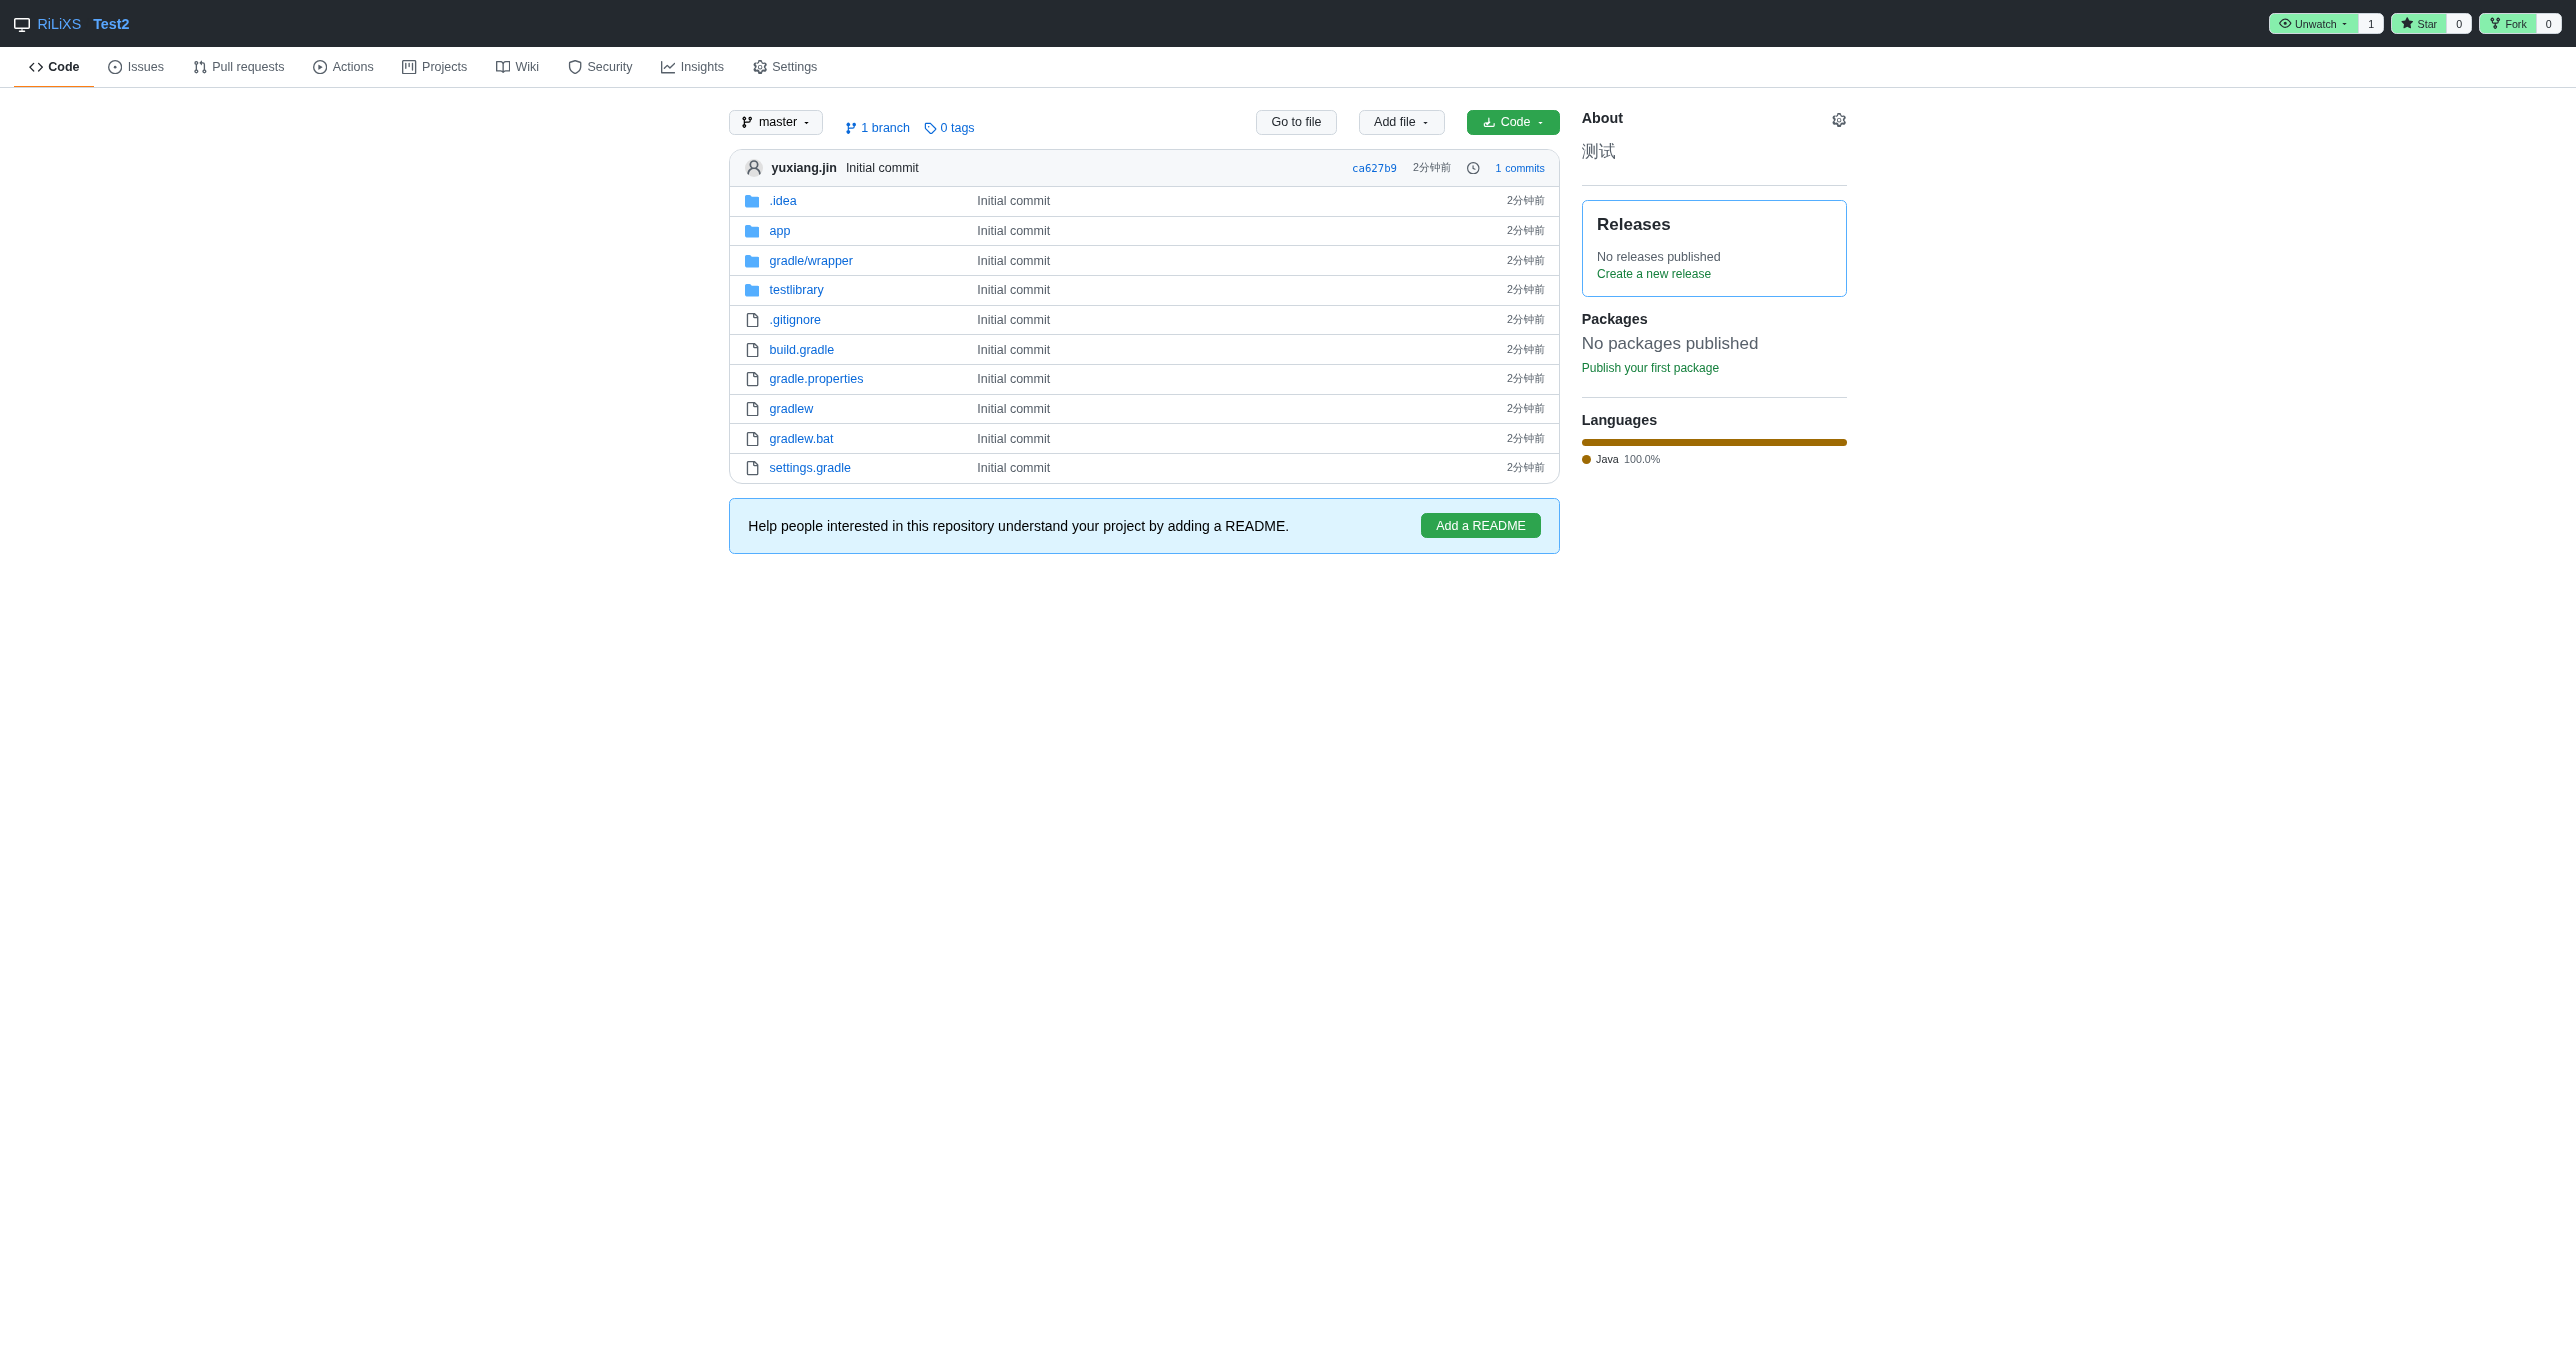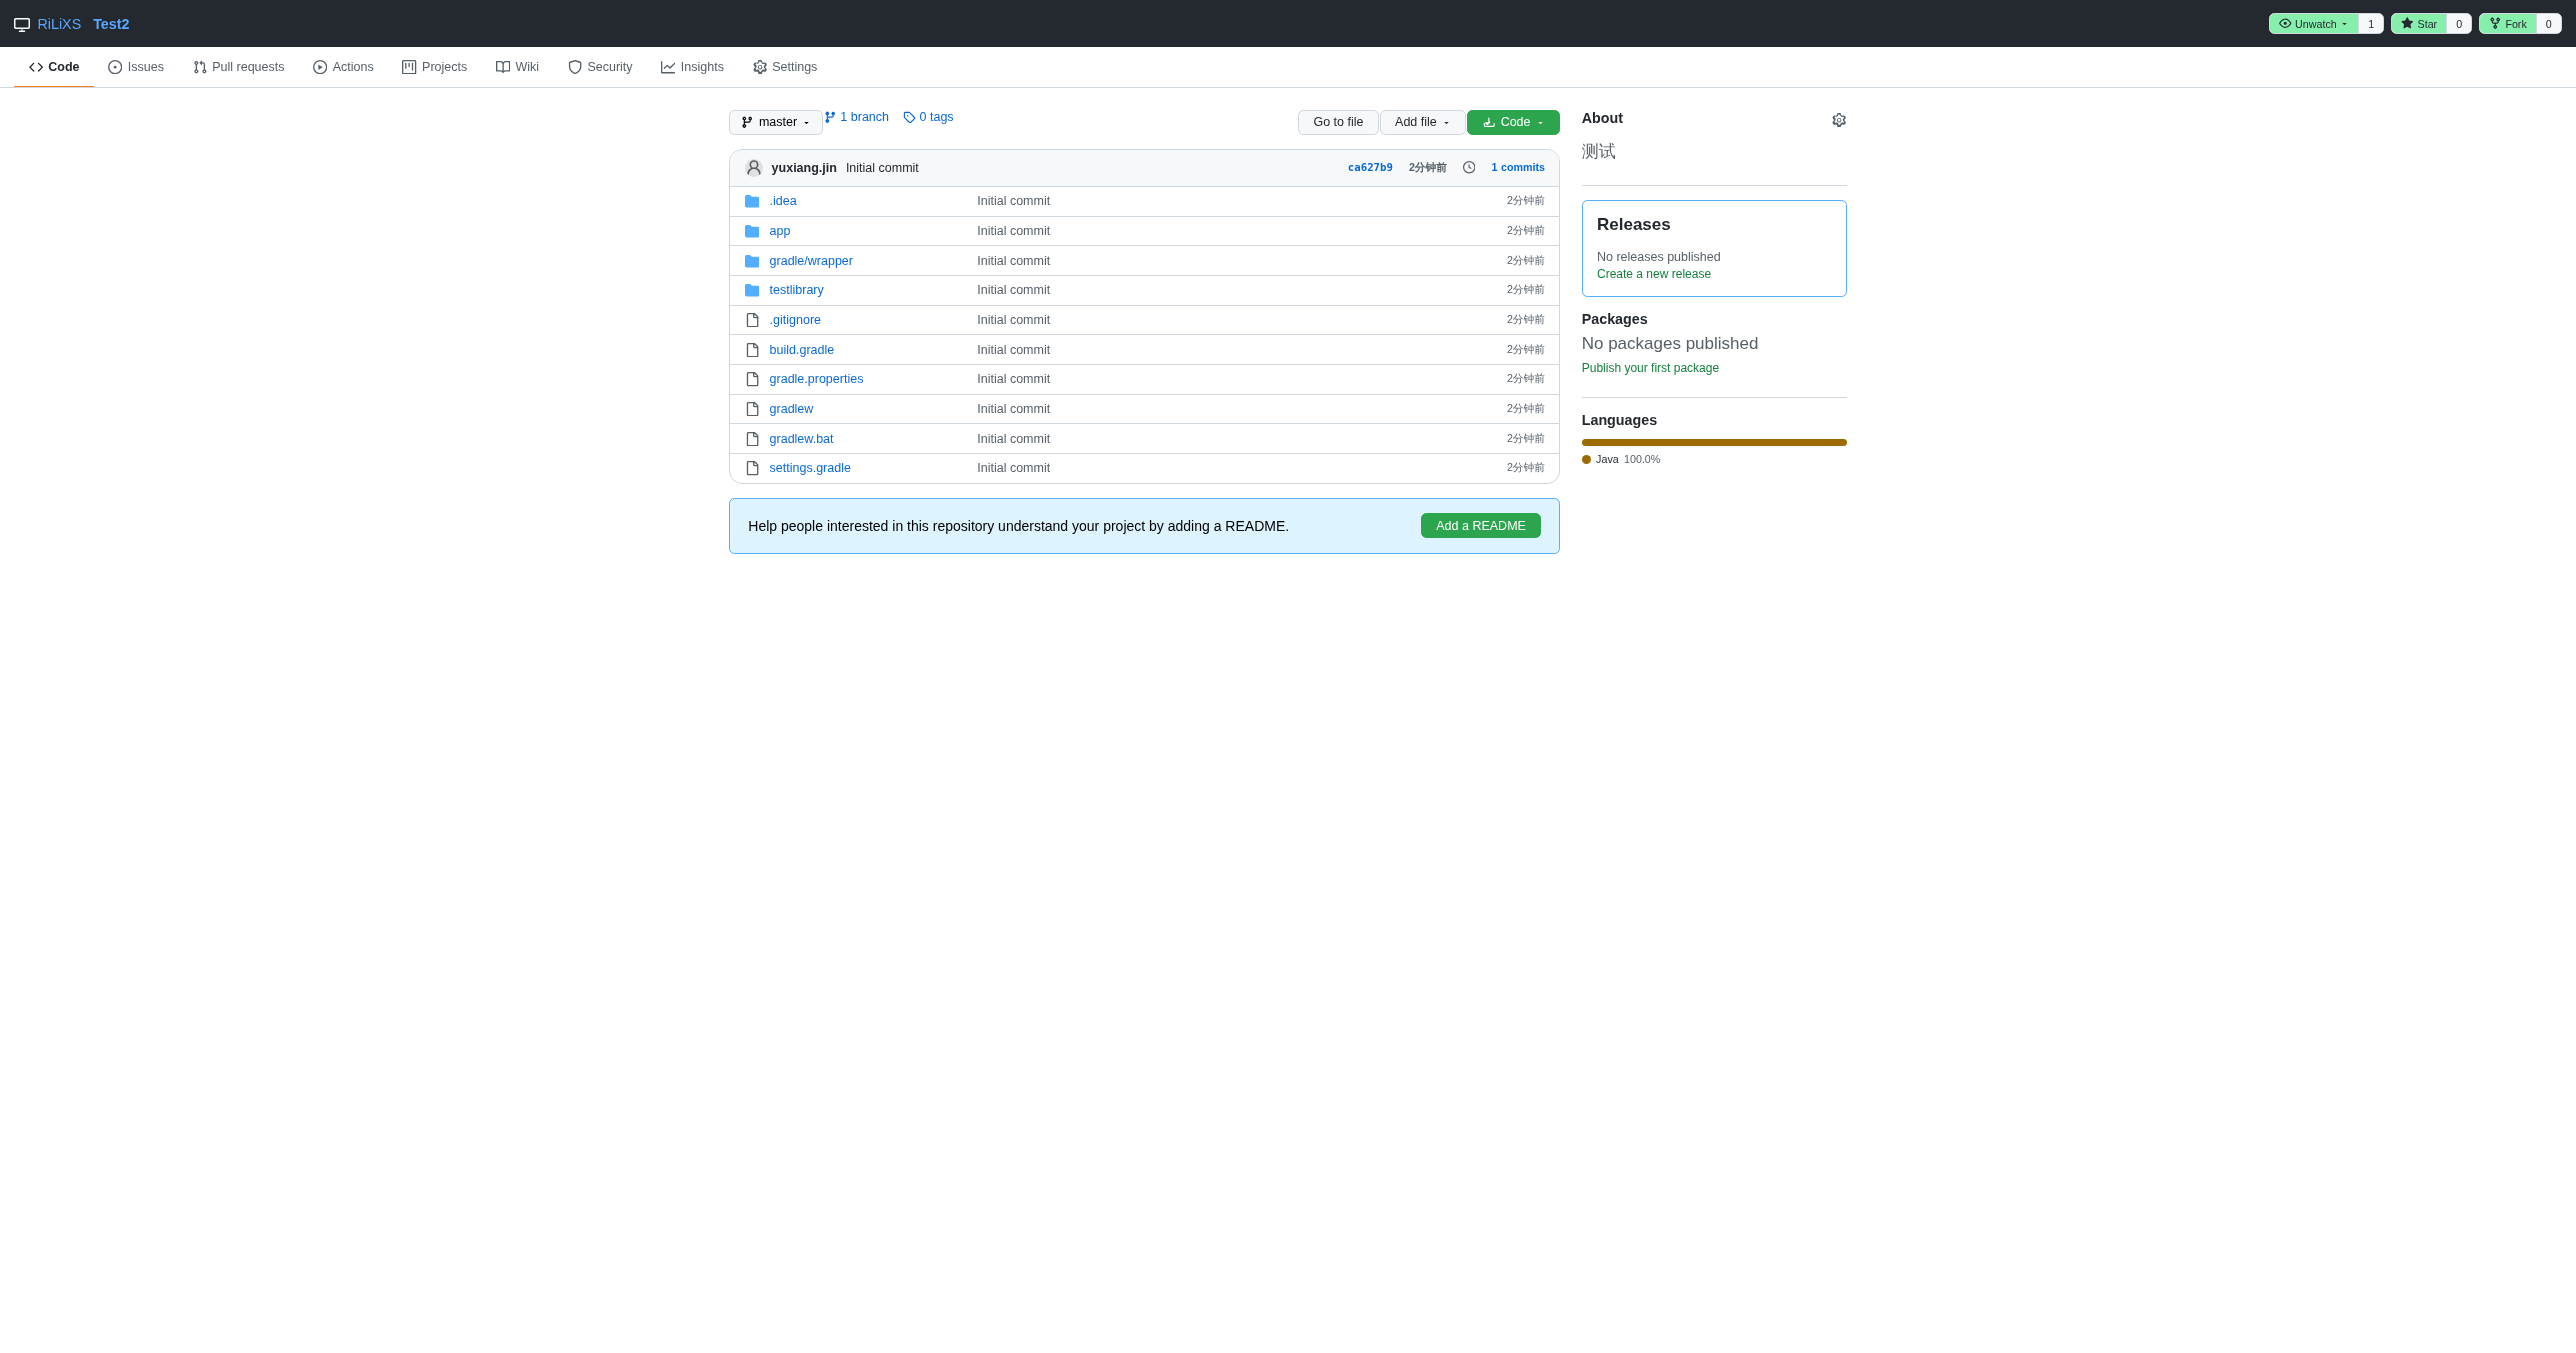--- a/index.html
+++ b/index.html
@@ -24,39 +24,39 @@
     .nav-tabs { border-bottom: 0.9px solid #d0d7de; padding: 0 14.3px; display: flex; gap: 0; background: #fff; }
     .nav-tab { padding: 12.5px 14.3px; font-size: 12.5px; color: #57606a; cursor: pointer; display: flex; align-items: center; gap: 5.4px; border-bottom: 1.8px solid transparent; text-decoration: none; }
     .nav-tab.active { color: #24292f; font-weight: 600; border-bottom: 1.8px solid #fd7e14; }
 
     
     .main-content { max-width: 1146px; margin: 0 auto; padding: 21.5px 14.3px; display: flex; gap: 21.5px; }
     .repo-main { flex: 1; min-width: 0; }
     .repo-sidebar { width: 265px; flex-shrink: 0; }
 
     
-    .repo-toolbar { display: flex; align-items: flex-start; gap: 1px; margin-bottom: 14.3px; }
+    .repo-toolbar { display: flex; align-items: flex-end; gap: 22px; margin-bottom: 14.3px; }
     .branch-btn { display: flex; align-items: center; gap: 5.4px; padding: 4.5px 10.7px; border: 0.9px solid #d0d7de; border-radius: 5.4px; background: #f6f8fa; cursor: pointer; font-size: 12.5px; font-weight: 500; }
     .branch-meta { display: flex; gap: 14.3px; margin-right: auto; }
     .branch-meta a { color: #0969da; text-decoration: none; font-size: 12.5px; display: flex; align-items: center; gap: 3.6px; }
     .goto-file-btn, .add-file-btn, .code-btn {
       padding: 4.5px 14.3px; border-radius: 5.4px; cursor: pointer; font-size: 12.5px; font-weight: 500;
       display: flex; align-items: center; gap: 5.4px;
     }
     .goto-file-btn { border: 0.9px solid #d0d7de; background: #f6f8fa; color: #24292f; }
     .add-file-btn { border: 0.9px solid #d0d7de; background: #f6f8fa; color: #24292f; }
     .code-btn { border: 0.9px solid #2da44e; background: #2da44e; color: #fff; }
 
     
     .file-table { border: 0.9px solid #d0d7de; border-radius: 13px; overflow: hidden; }
     .commit-header { background: #f6f8fa; padding: 9px 14.3px; display: flex; align-items: center; gap: 9px; border-bottom: 0.9px solid #d0d7de; }
     .commit-avatar { width: 18px; height: 18px; border-radius: 50%; background: #e0e0e0; display: flex; align-items: center; justify-content: center; overflow: hidden; }
     .commit-author { font-weight: 600; color: #24292f; font-size: 12.5px; }
     .commit-message { color: #24292f; font-size: 12.5px; }
-    .commit-meta { margin-left: auto; display: flex; align-items: flex-start; gap: 16px; color: #57606a; font-size: 10.7px; font-weight: bold; }
+    .commit-meta { margin-left: auto; display: flex; align-items: center; gap: 16px; color: #57606a; font-size: 10.7px; }
     .commit-sha { color: #0969da; text-decoration: none; font-family: monospace; font-size: 10.7px; }
     .commit-count { color: #0969da; text-decoration: none; font-size: 10.7px; display: flex; align-items: center; gap: 3.6px; }
 
     .file-row { display: flex; align-items: center; padding: 7.2px 14.3px; border-bottom: 0.9px solid #d0d7de; gap: 10.7px; }
     .file-row:last-child { border-bottom: none; }
     .file-icon { width: 14.3px; height: 14.3px; flex-shrink: 0; color: #57606a; display: flex; align-items: center; justify-content: center; }
     .folder-icon { color: #54aeff; }
     .file-name { color: #0969da; text-decoration: none; flex: 0 0 197px; font-size: 12.5px; }
     .file-commit-msg { color: #57606a; flex: 1; font-size: 12.5px; white-space: nowrap; overflow: hidden; text-overflow: ellipsis; }
     .file-time { color: #57606a; font-size: 10.7px; margin-left: auto; white-space: nowrap; }

